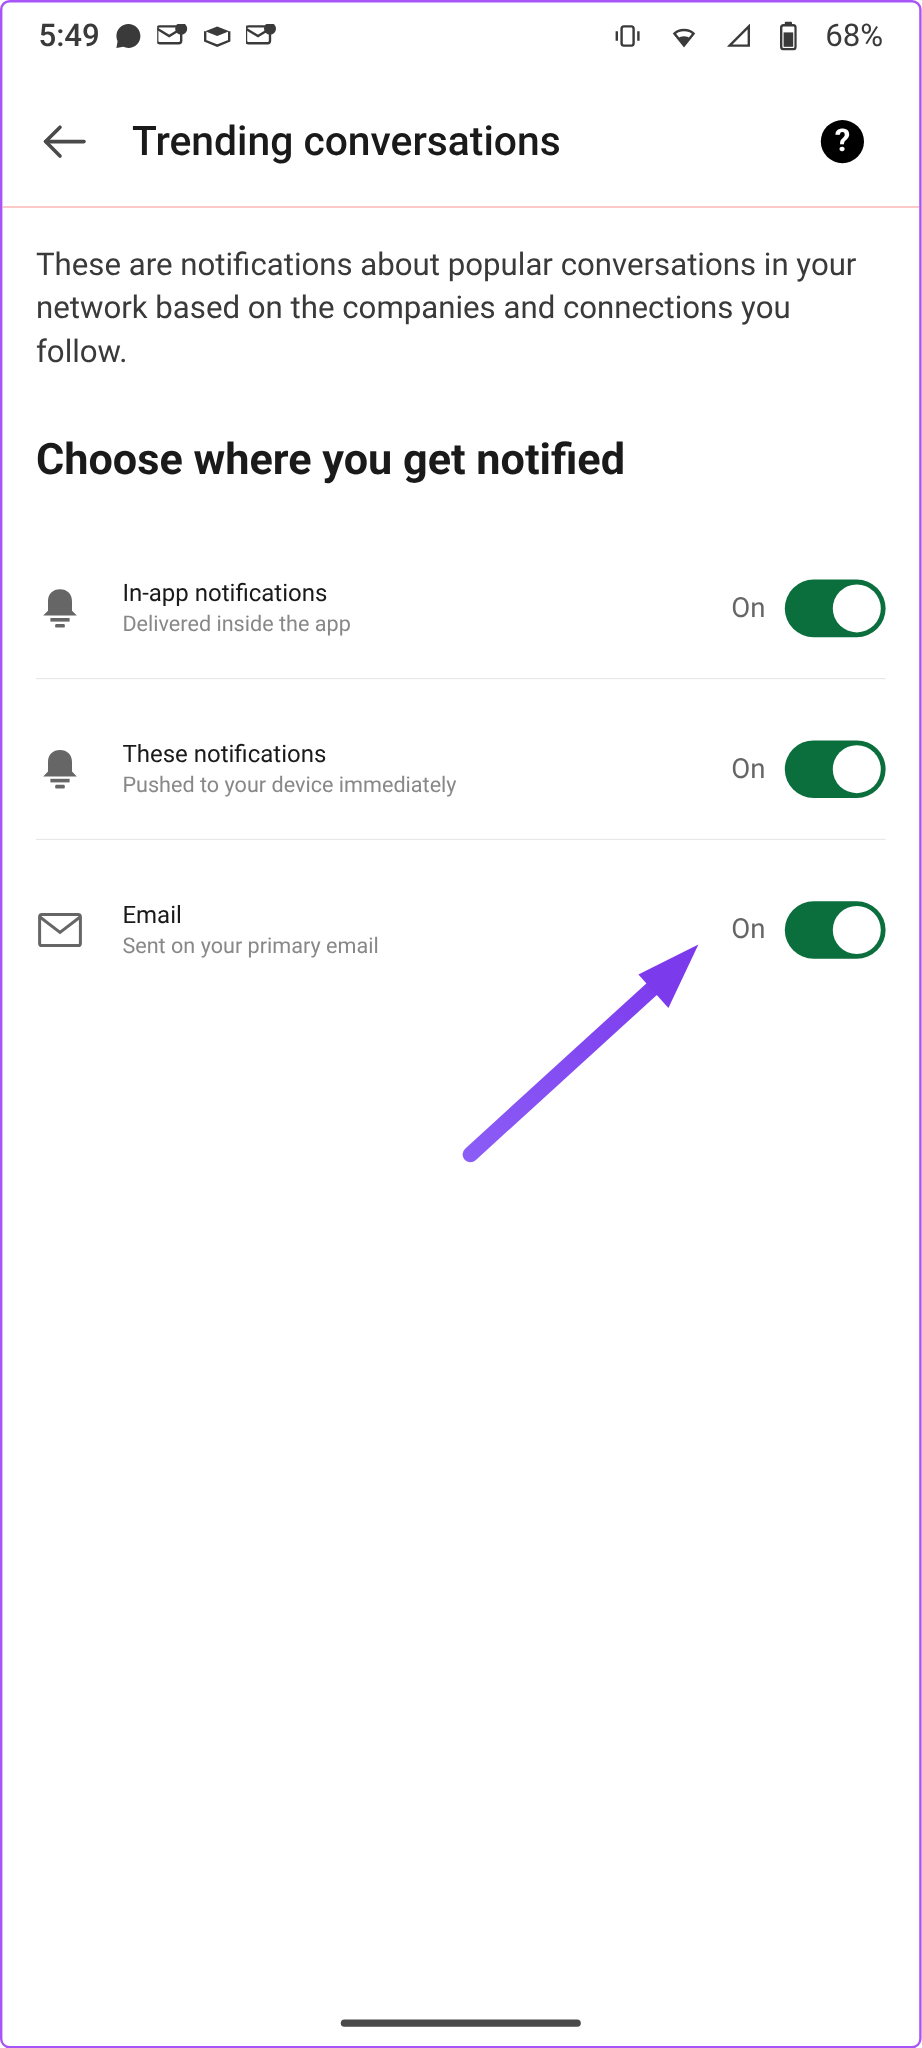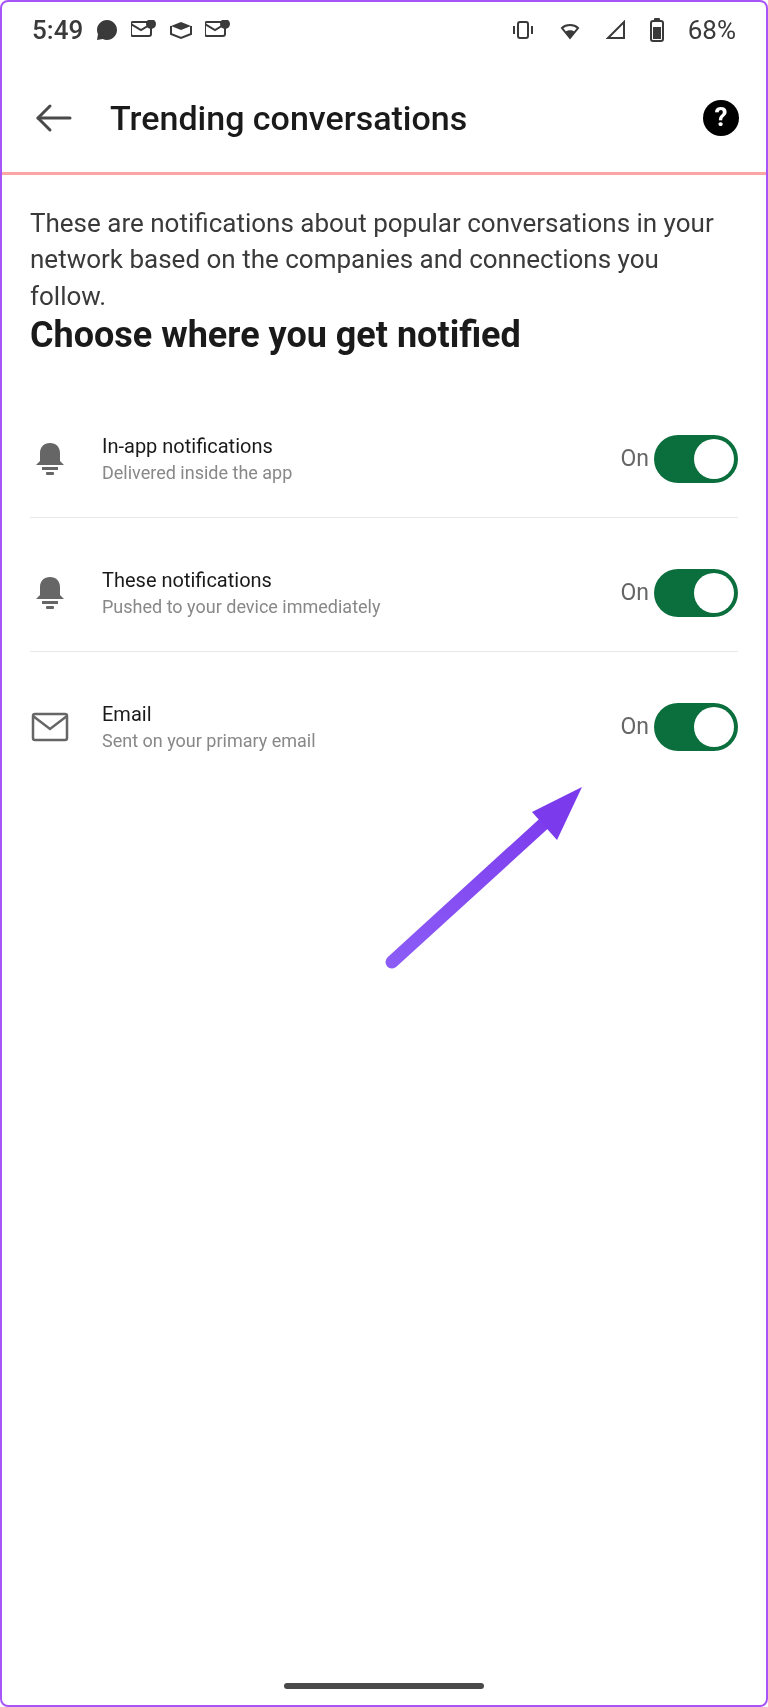--- a/index.html
+++ b/index.html
@@ -44,22 +44,22 @@
       font-weight: 400;
       color: #3a3a3a;
     }
     .status-icon {
       display: inline-flex;
       align-items: center;
     }
     .header {
       display: flex;
       align-items: center;
-      padding: 36px 25px 30px 28px;
-      border-bottom: 3px solid #fca5a5;
+      padding: 36px 44px 30px 28px;
+      border-bottom: 1px solid #fca5a5;
     }
     .back-button {
       width: 48px;
       height: 48px;
       display: flex;
       align-items: center;
       justify-content: center;
       margin-right: 32px;
     }
     .page-title {
@@ -73,20 +73,21 @@
       height: 40px;
       margin-left: auto;
     }
     .content {
       padding: 30px 28px;
     }
     .description {
       font-size: 26px;
       line-height: 1.4;
       color: #3a3a3a;
+      margin-bottom: 50px;
     }
     .section-heading {
       font-size: 36px;
       font-weight: 700;
       color: #1a1a1a;
       margin-bottom: 60px;
     }
     .setting-row {
       display: flex;
       align-items: center;
@@ -115,21 +116,21 @@
       color: #1a1a1a;
       margin-bottom: 4px;
     }
     .setting-subtitle {
       font-size: 18px;
       color: #888;
     }
     .setting-control {
       display: flex;
       align-items: center;
-      gap: 5px;
+      gap: 16px;
     }
     .toggle-label {
       font-size: 23px;
       color: #666;
     }
     .toggle {
       width: 84px;
       height: 48px;
       background: #0a6e3d;
       border-radius: 24px;

